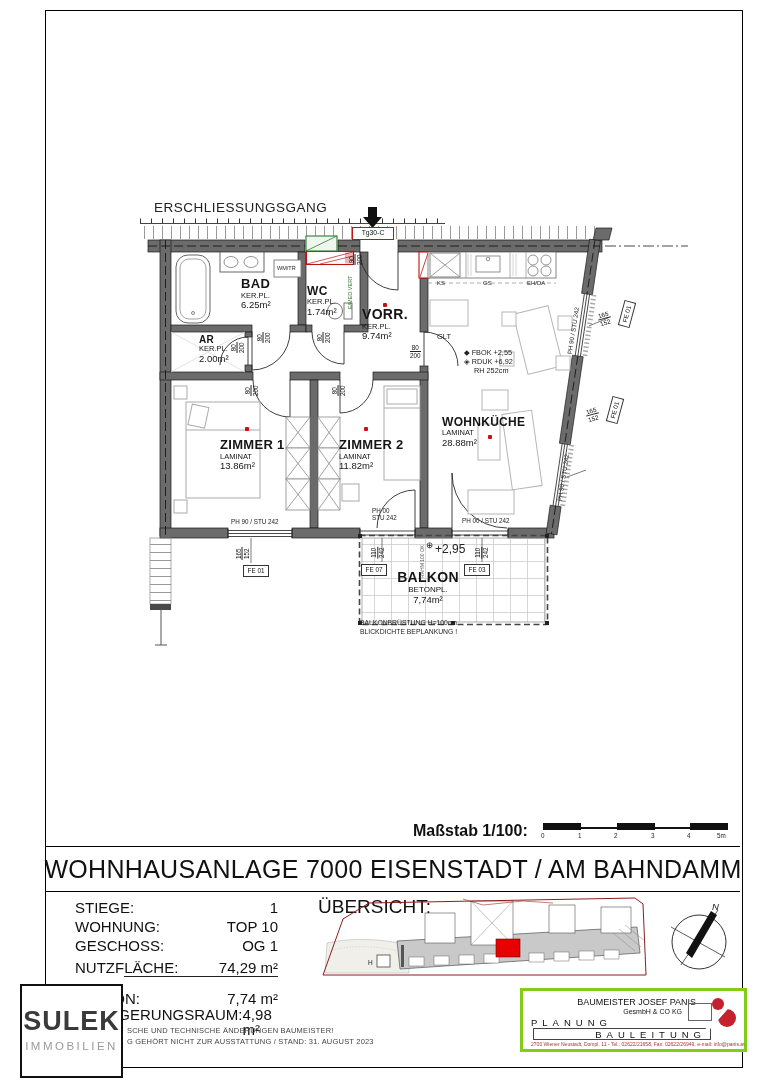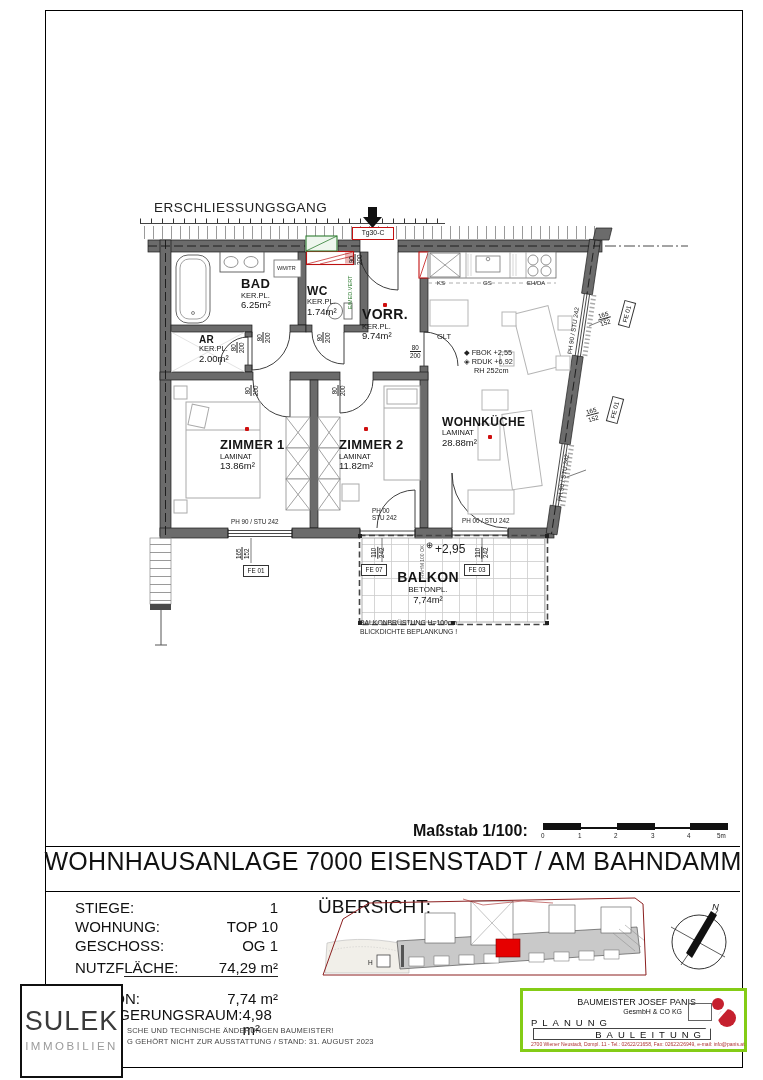--- a/index.html
+++ b/index.html
@@ -2,21 +2,21 @@
 <html><head>
 <meta charset="utf-8">
 <style>
   html,body{margin:0;padding:0;background:#fff}
   .page{position:relative;width:763px;height:1080px;background:#fff;overflow:hidden;
         font-family:"Liberation Sans",sans-serif;color:#111}
   .abs{position:absolute}
   .frame{position:absolute;left:45px;top:10px;width:696px;height:1056px;border:1.6px solid #000}
   .titleband{position:absolute;left:46px;top:846px;width:694px;height:44px;
              border-top:1.5px solid #000;border-bottom:1.5px solid #000;
-             display:flex;align-items:flex-start;justify-content:center;background:#fff}
+             display:flex;align-items:center;justify-content:center;background:#fff}
   .title{font-size:25px;letter-spacing:.3px;white-space:nowrap}
   .rlabel{position:absolute;line-height:1.12;color:#151515}
   .rlabel.center{text-align:center}
   .rname{font-size:13px;font-weight:700;letter-spacing:.3px}
   .rfloor{font-size:7.5px}
   .rarea{font-size:9.5px;font-weight:500}
   .tiny{position:absolute;font-size:6.3px;color:#222;white-space:nowrap;line-height:1.15}
   .dim{position:absolute;font-size:6.3px;color:#111;text-align:center;line-height:1.15}
   .dim .t{display:block;border-bottom:.9px solid #222;padding:0 1px}
   .dim .b{display:block}
@@ -28,21 +28,21 @@
           text-align:center;line-height:1.45;color:#111}
   .reddot{position:absolute;width:4px;height:4px;background:#cf0f0f;border-radius:1px}
   .redbox{position:absolute;border:1.2px solid #c41111;background:#fff;font-size:6.8px;
           text-align:center;line-height:1.45;color:#111}
   .inforow{position:absolute;left:75px;width:203px;display:flex;justify-content:space-between;
            font-size:15px;line-height:15px}
   .green{color:#2f7d32}
   .fineprint{position:absolute;left:127px;font-size:7.5px;color:#444;letter-spacing:.2px;white-space:nowrap}
   .sulek{position:absolute;left:20px;top:984px;width:99px;height:90px;border:2.5px solid #101010;
          background:#fff;z-index:6;text-align:center}
-  .sulek .nm{font-size:27px;font-weight:normal;color:#3a3a3a;margin-top:20px;letter-spacing:1px}
+  .sulek .nm{font-size:27px;font-weight:bold;color:#3a3a3a;margin-top:20px;letter-spacing:1px}
   .sulek .sub{font-size:11.5px;color:#9b9b9b;letter-spacing:2.5px;margin-top:3px}
   .panis{position:absolute;left:520px;top:988px;width:221px;height:58px;border:3px solid #84cc16;background:#fff}
   .panis .l1{position:absolute;right:48px;top:6px;font-size:9px;white-space:nowrap}
   .panis .l2{position:absolute;right:62px;top:17px;font-size:7px;white-space:nowrap}
   .panis .lbox{position:absolute;right:32px;top:12px;width:22px;height:16px;border:.8px solid #666}
   .panis .l3{position:absolute;left:8px;top:26px;font-size:9.5px;letter-spacing:5px;font-weight:500}
   .panis .strip{position:absolute;left:10px;top:37px;width:178px;height:12px;border:1px solid #444;
                 font-size:9.5px;letter-spacing:5px;text-align:right;line-height:12px;padding-right:4px;
                 box-sizing:border-box;font-weight:500}
   .panis .addr{position:absolute;left:8px;top:50px;font-size:6.3px;color:#b03232;white-space:nowrap;

